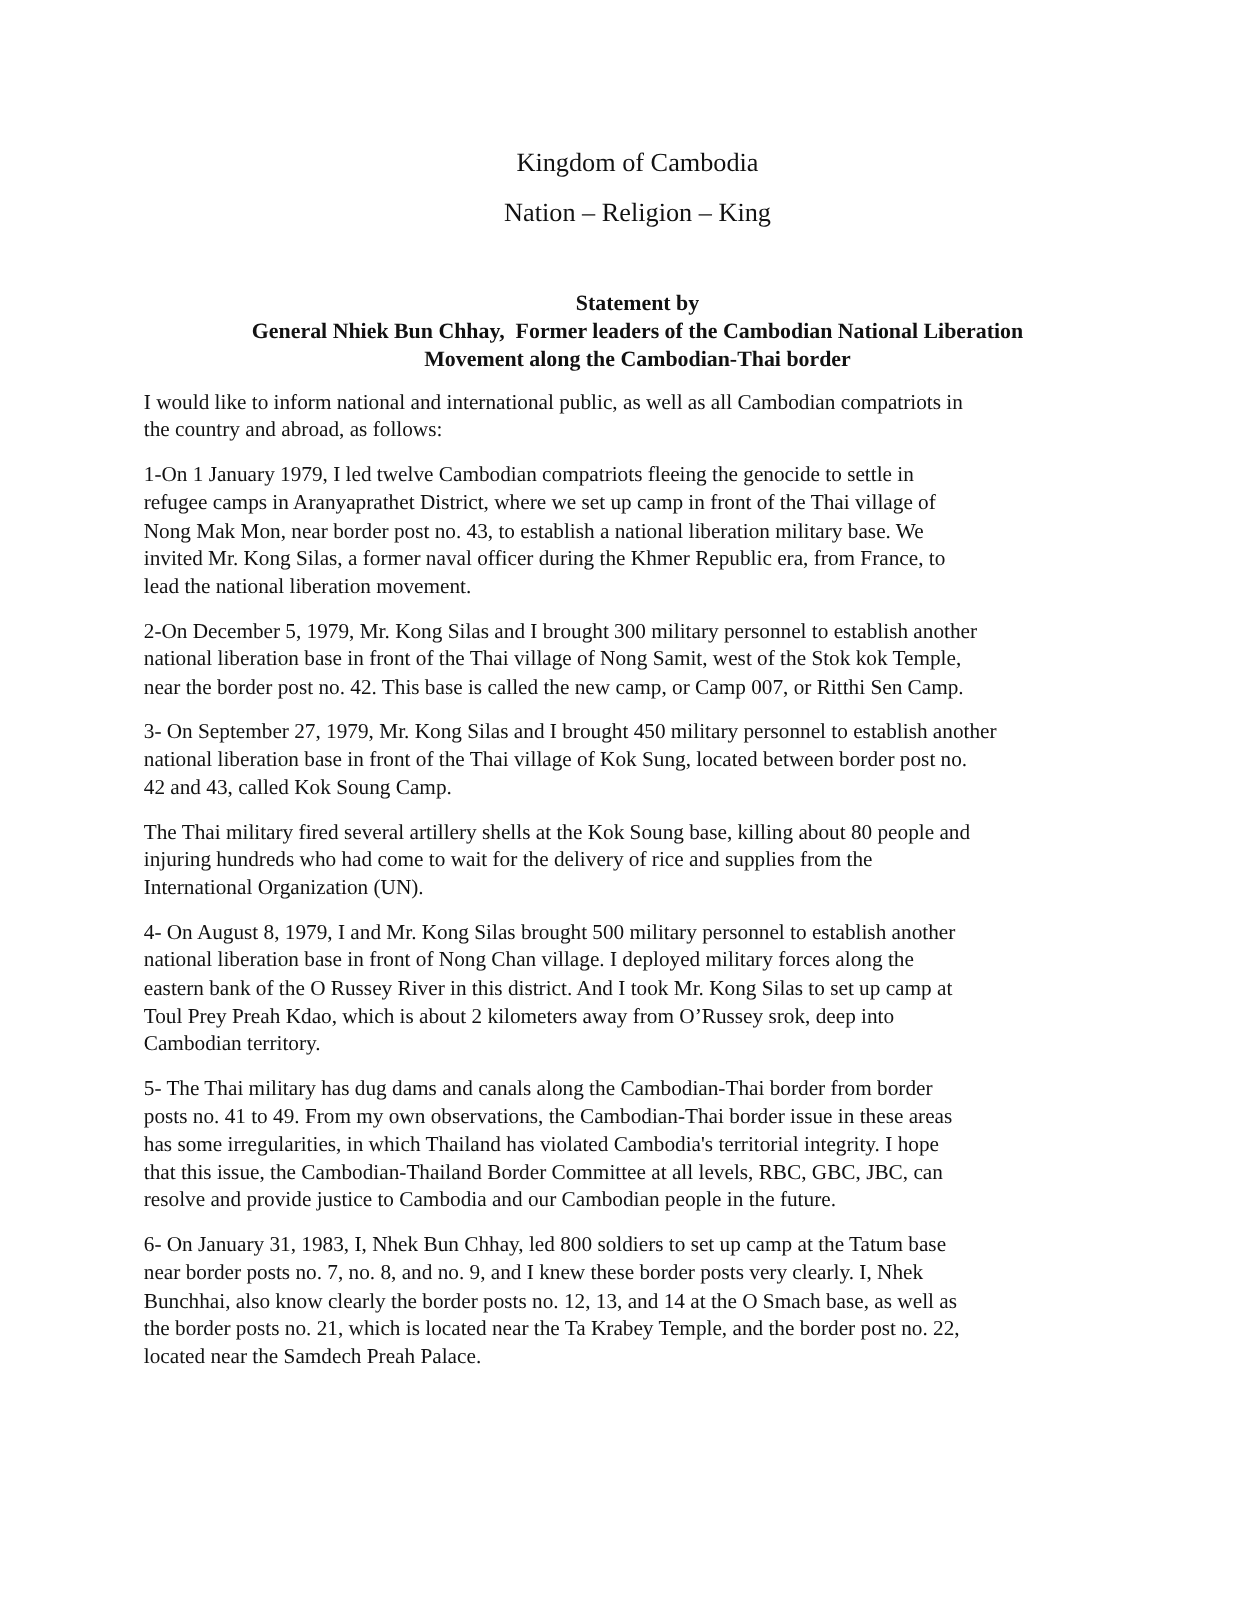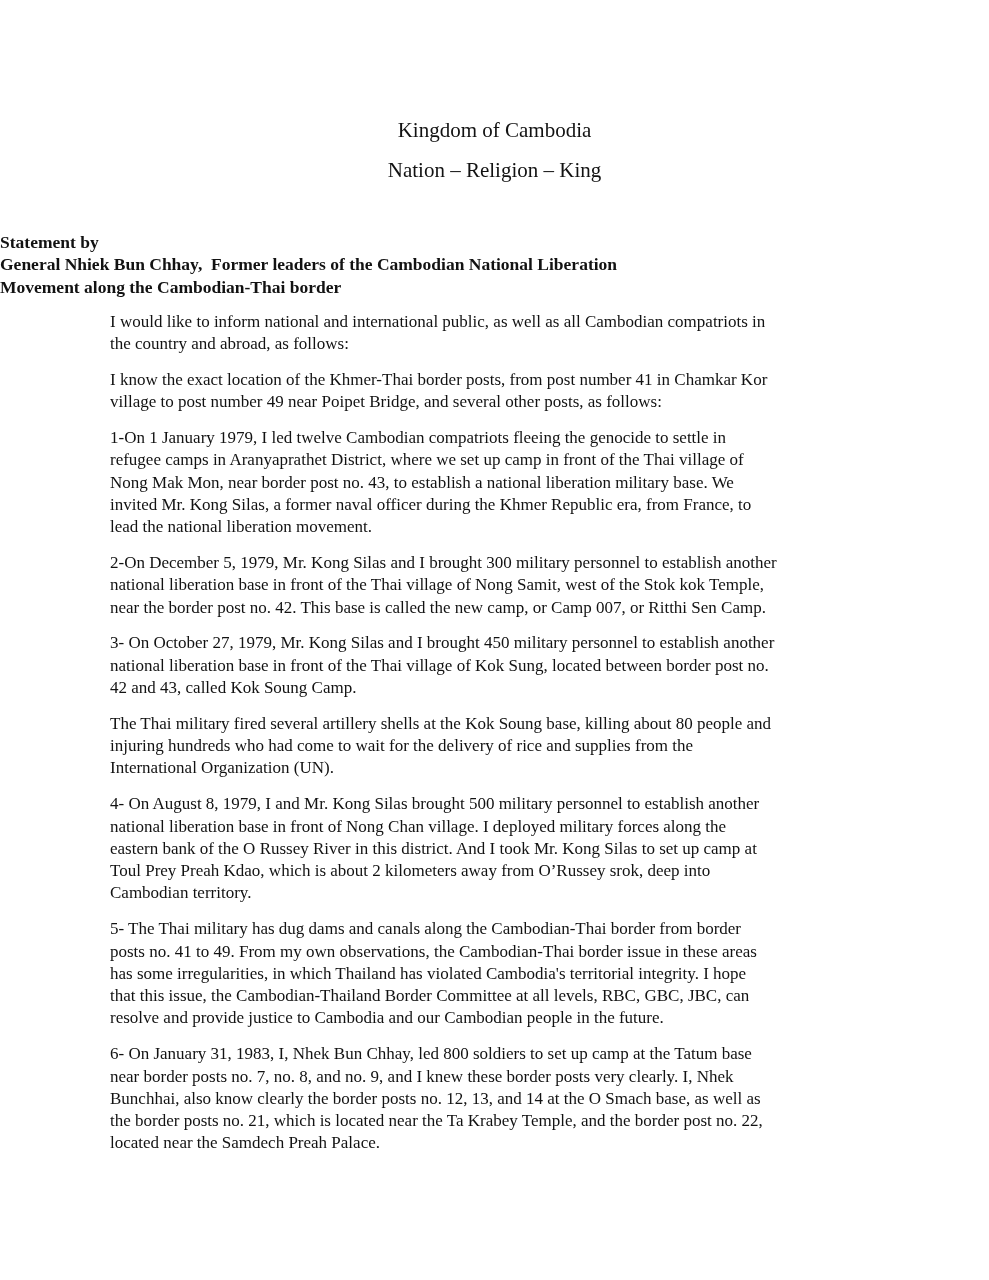--- a/index.html
+++ b/index.html
@@ -12,46 +12,48 @@
     height: 1280px;
     overflow: hidden;
     font-family: "Liberation Serif", "DejaVu Serif", serif;
     color: #121212;
   }
   .page {
     width: 989px;
     height: 1064px;
     background: #ffffff;
     box-sizing: border-box;
+    padding-left: 31px;
   }
   .doc-header {
     text-align: center;
   }
   .kingdom-title {
     margin: 0;
     padding-top: 118px;
     font-size: 21px;
     line-height: 24px;
     font-weight: normal;
   }
   .national-motto {
     margin: 16px 0 4px 0;
     font-size: 21px;
     line-height: 24px;
     font-weight: normal;
   }
   .statement-heading {
     margin: 49px auto 0 auto;
+    text-align: center;
     font-weight: bold;
     font-size: 17.5px;
     line-height: 22.3px;
     white-space: pre-wrap;
   }
   .body-text {
-    margin: 13px 110px 0 110px;
+    margin: 13px 110px 0 84px;
   }
   .body-text p {
     margin: 0 0 13.5px 0;
     font-size: 17px;
     line-height: 22.3px;
     white-space: pre;
     text-align: left;
   }
 </style>
 </head>
@@ -64,31 +66,29 @@
     <h2 class="national-motto">Nation – Religion – King</h2>
   </div>
 
   <div class="statement-heading">Statement by
 General Nhiek Bun Chhay,  Former leaders of the Cambodian National Liberation
 Movement along the Cambodian-Thai border</div>
 
   <div class="body-text">
     <p>I would like to inform national and international public, as well as all Cambodian compatriots in
 the country and abroad, as follows:</p>
-    <p>I know the exact location of the Khmer-Thai border posts, from post number 41 in Chamkar Kor
-village to post number 49 near Poipet Bridge, and several other posts, as follows:</p>
     <p>1-On 1 January 1979, I led twelve Cambodian compatriots fleeing the genocide to settle in
 refugee camps in Aranyaprathet District, where we set up camp in front of the Thai village of
 Nong Mak Mon, near border post no. 43, to establish a national liberation military base. We
 invited Mr. Kong Silas, a former naval officer during the Khmer Republic era, from France, to
 lead the national liberation movement.</p>
     <p>2-On December 5, 1979, Mr. Kong Silas and I brought 300 military personnel to establish another
 national liberation base in front of the Thai village of Nong Samit, west of the Stok kok Temple,
 near the border post no. 42. This base is called the new camp, or Camp 007, or Ritthi Sen Camp.</p>
-    <p>3- On October 27, 1979, Mr. Kong Silas and I brought 450 military personnel to establish another
+    <p>3- On September 27, 1979, Mr. Kong Silas and I brought 450 military personnel to establish another
 national liberation base in front of the Thai village of Kok Sung, located between border post no.
 42 and 43, called Kok Soung Camp.</p>
     <p>The Thai military fired several artillery shells at the Kok Soung base, killing about 80 people and
 injuring hundreds who had come to wait for the delivery of rice and supplies from the
 International Organization (UN).</p>
     <p>4- On August 8, 1979, I and Mr. Kong Silas brought 500 military personnel to establish another
 national liberation base in front of Nong Chan village. I deployed military forces along the
 eastern bank of the O Russey River in this district. And I took Mr. Kong Silas to set up camp at
 Toul Prey Preah Kdao, which is about 2 kilometers away from O’Russey srok, deep into
 Cambodian territory.</p>

